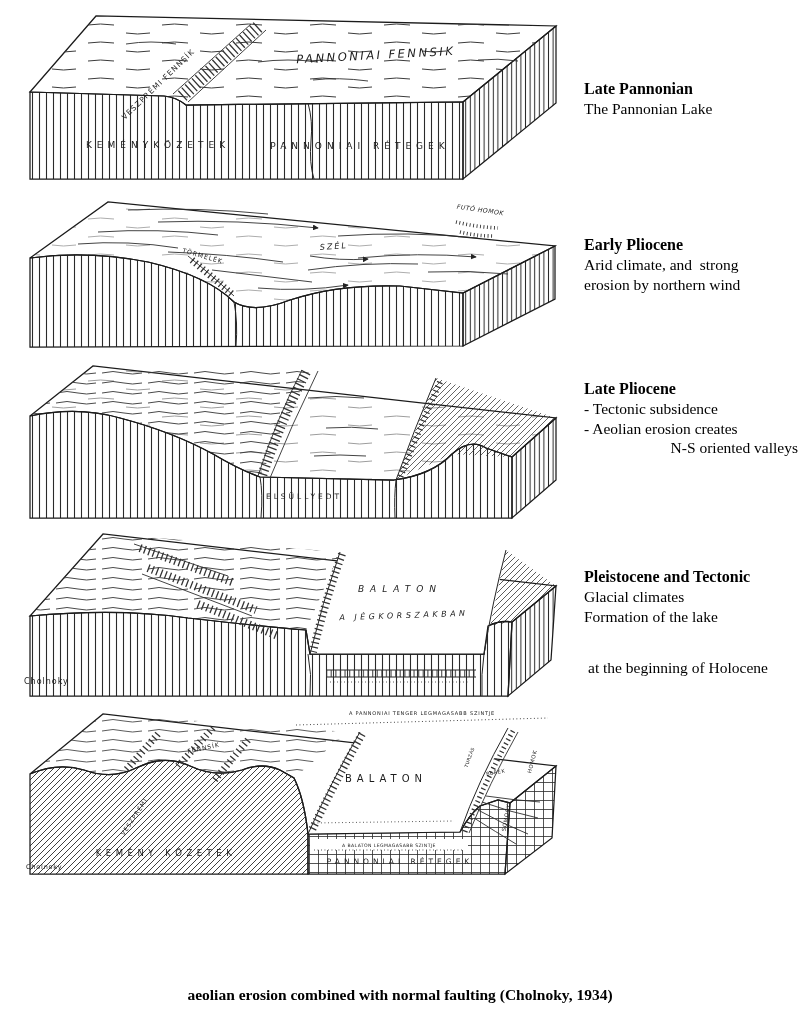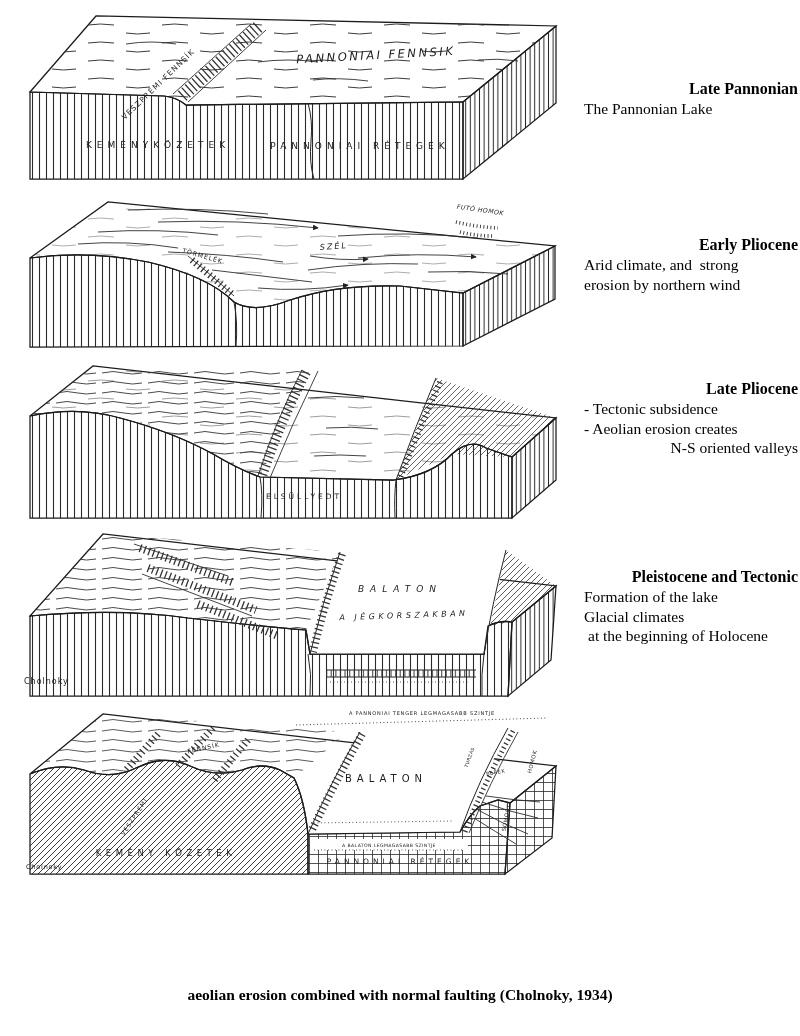--- a/index.html
+++ b/index.html
@@ -1,23 +1,23 @@
 <!DOCTYPE html>
 <html><head>
 <meta charset="utf-8">
 <style>
   html,body{margin:0;padding:0;background:#fff;}
   body{width:800px;height:1036px;position:relative;font-family:"Liberation Serif",serif;color:#000;overflow:hidden;}
   .stage{position:absolute;inset:0;background:#fff;}
   svg.diag{position:absolute;overflow:visible;}
   .panel-label{position:absolute;left:584px;width:214px;}
-  .label-title{font-weight:bold;font-size:16px;line-height:20px;white-space:pre-wrap;text-align:right;}
+  .label-title{font-weight:bold;font-size:16px;line-height:20px;white-space:pre-wrap;}
   .label-line{font-size:15.5px;line-height:19.5px;white-space:pre-wrap;}
   .indent1{padding-left:9px;text-align:right;}
-  .indent2{padding-left:4px;}
+  .indent2{padding-left:4px;margin-top:32px;}
   .caption{position:absolute;top:984px;left:0;width:100%;text-align:center;font-weight:bold;font-size:15.5px;line-height:22px;}
   
   .face{stroke:#1b1b1b;stroke-width:1.25;}
   .ln{stroke:#242424;stroke-width:1;fill:none;}
   .lnt{stroke:#2e2e2e;stroke-width:.9;fill:none;}
   .hach{stroke:#333;fill:none;stroke-dasharray:1.3 3.3;}
   .dots{stroke:#333;fill:none;stroke-dasharray:.9 2.6;}
   .t{font-family:"DejaVu Sans",sans-serif;fill:#1c1c1c;}
   .hand{font-style:italic;}
 </style>
@@ -171,22 +171,22 @@
       <path class="ln" stroke-width="1.2" d="M300,130 q4,20 2,42"></path>
       <path class="ln" stroke-width="1.2" d="M476,130 q-3,20 -2,42"></path>
     </g>
     <text class="t hand" x="392" y="68" text-anchor="middle" font-size="9" letter-spacing="6">BALATON</text>
     <text class="t hand" x="396" y="94" transform="rotate(-2 396 94)" text-anchor="middle" font-size="8" letter-spacing="3.5">A JÉGKORSZAKBAN</text>
     <text class="t" x="16" y="160" font-size="8" letter-spacing="1">Cholnoky</text>
   </svg>
 
   <div class="panel-label" style="top:567px">
     <div class="label-title">Pleistocene and Tectonic</div>
+    <div class="label-line">Glacial climates</div>
     <div class="label-line">Formation of the lake</div>
-    <div class="label-line">Glacial climates</div>
     <div class="label-line indent2">at the beginning of Holocene</div>
   </div>
 
   <svg class="diag" style="left:8px;top:706px" width="566" height="190" viewBox="0 0 566 190">
     <g>
       <path class="face" fill="#fff" d="M22,68 Q50,56 76,64 Q104,74 128,62 Q156,48 182,60 Q208,72 234,64 Q254,56 272,64 L286,72 Q296,92 300,128 L452,126 Q462,108 472,100 L490,94 L502,97 L548,60 L95,8 Z"></path>
       <path fill="url(#contour)" opacity=".9" d="M22,68 Q50,56 76,64 Q104,74 128,62 Q156,48 182,60 Q208,72 234,64 Q254,56 272,64 L286,72 L340,26 L95,8 Z"></path>
       <polygon fill="#fff" points="300,128 452,126 500,22 352,26"></polygon>
       <path class="face" fill="url(#dh)" d="M22,68 Q50,56 76,64 Q104,74 128,62 Q156,48 182,60 Q208,72 234,64 Q254,56 272,64 L286,72 Q296,92 300,128 L300,168 L22,168 Z"></path>
       <path class="face" fill="url(#xh)" d="M300,128 L452,126 Q462,108 472,100 L490,94 L502,97 L497,168 L300,168 Z"></path>

